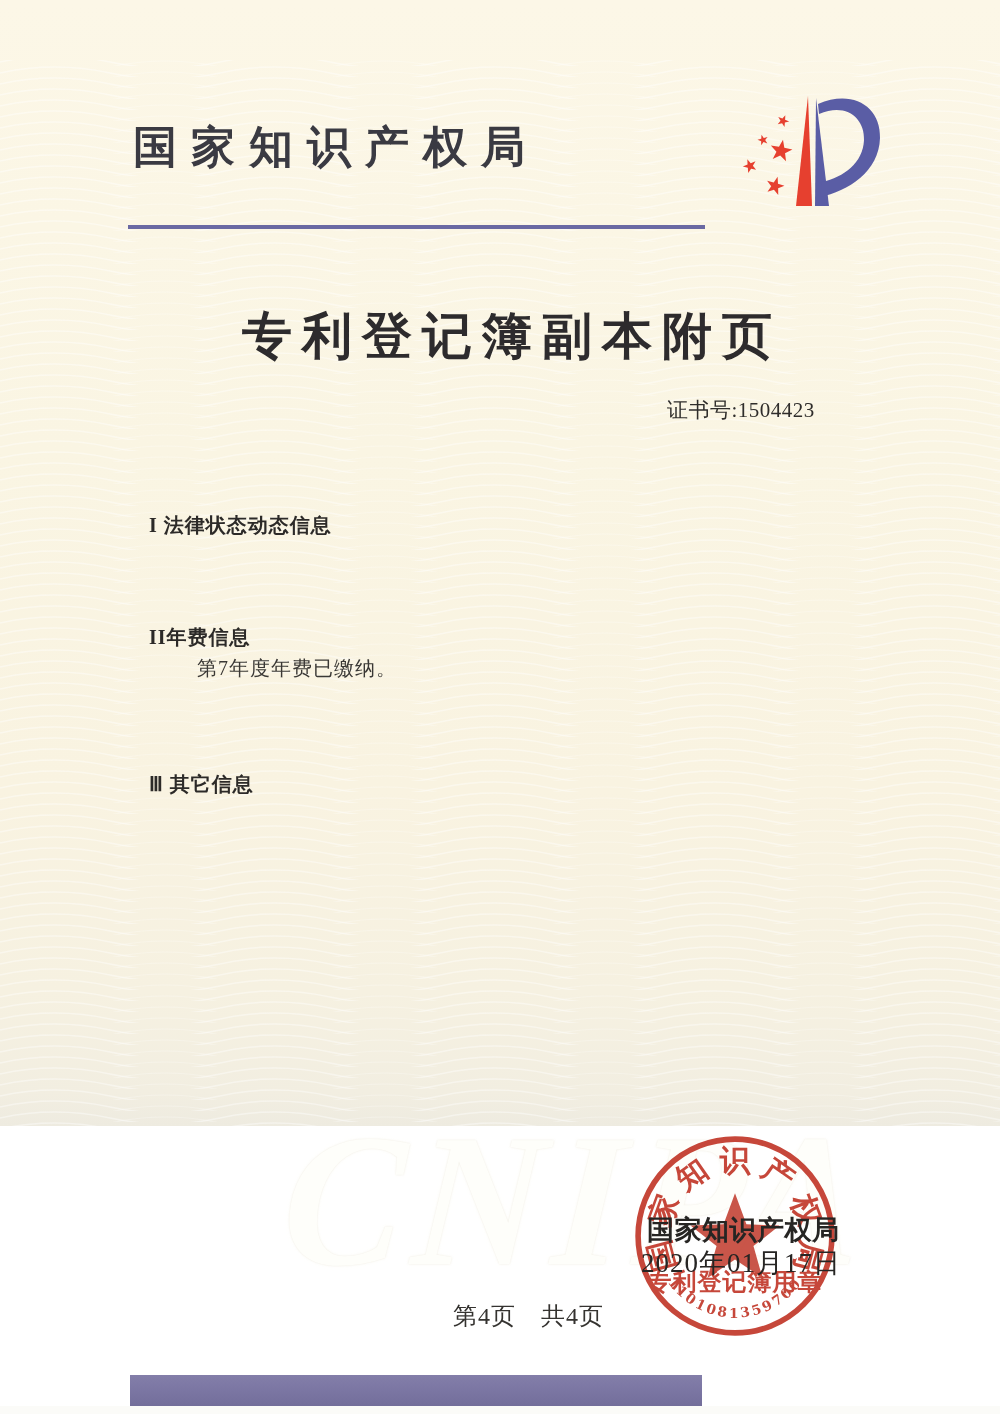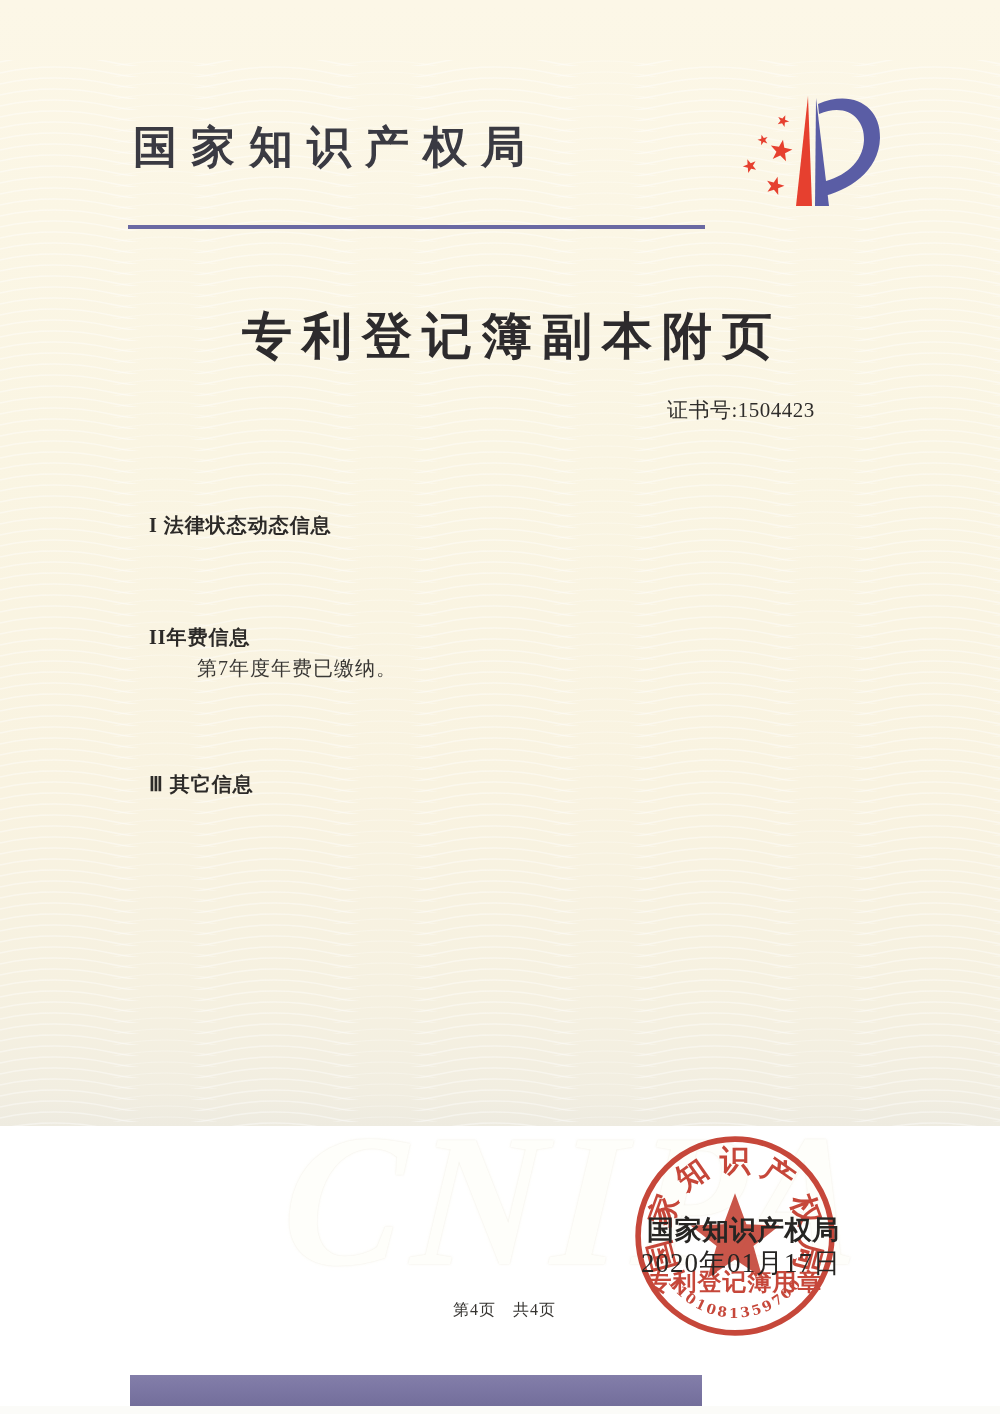--- a/index.html
+++ b/index.html
@@ -53,21 +53,21 @@
     transform:skewX(-4deg) scaleY(1.05);transform-origin:left top;
     white-space:nowrap;pointer-events:none;
   }
   #seal{position:absolute;left:633px;top:1134px;width:204px;height:204px;opacity:.93;}
   .seal-overlay{
     position:absolute;color:#262523;font-size:27px;white-space:nowrap;letter-spacing:.5px;
   }
   #seal-overlay-line1{left:647px;top:1212px;font-weight:700;}
   #seal-overlay-line2{left:641px;top:1245px;font-weight:400;letter-spacing:1px;}
   #page-footer{
-    position:absolute;left:453px;top:1300px;font-size:16px;color:#353330;letter-spacing:1px;white-space:nowrap;
+    position:absolute;left:453px;top:1300px;font-size:24px;color:#353330;letter-spacing:1px;white-space:nowrap;
   }
 </style>
 </head>
 <body>
 
 <div id="paper">
 
   <svg id="texture" xmlns="http://www.w3.org/2000/svg">
     <defs>
       <pattern id="wv" width="220" height="11" patternUnits="userSpaceOnUse">

